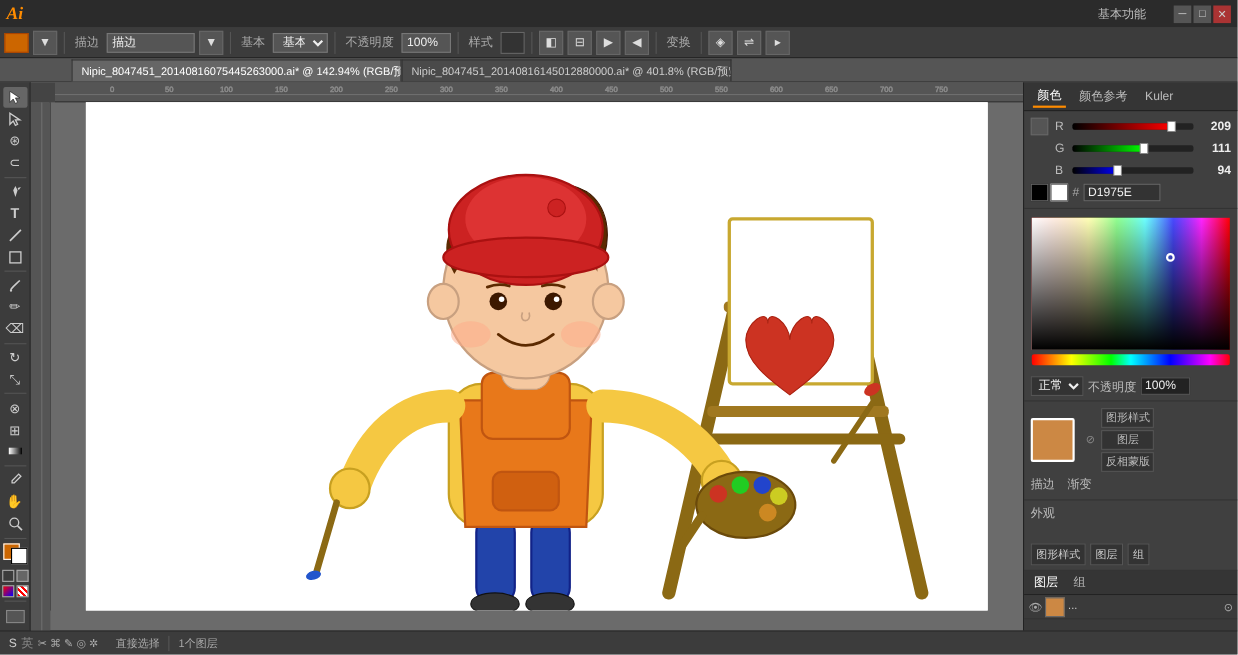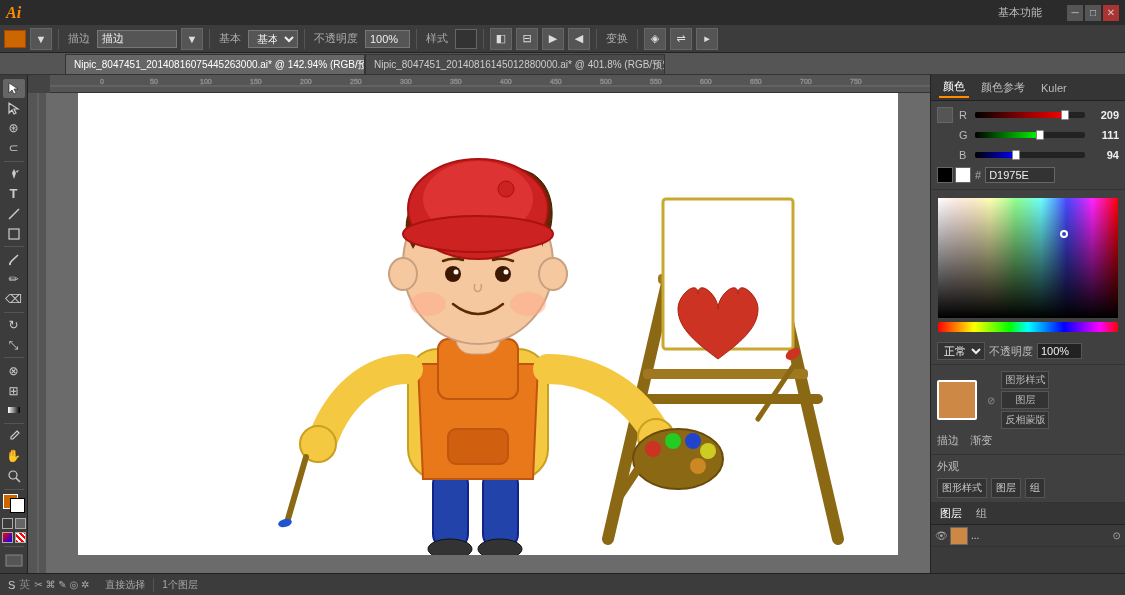--- a/index.html
+++ b/index.html
@@ -321,21 +321,21 @@
     .fill-action-btn {
       font-size: 10px; color: #bbb; cursor: pointer;
       padding: 1px 3px; background: #333; border: 1px solid #555;
     }
 
     
     .stroke-section {
       padding: 4px 6px;
       border-bottom: 1px solid #333;
     }
-    .stroke-label { color: #bbb; font-size: 11px; margin-bottom: 4px; }
+    .stroke-label { color: #bbb; font-size: 11px; margin-bottom: 20px; }
     .stroke-options {
       display: flex; gap: 4px;
     }
     .stroke-opt {
       font-size: 10px; color: #ccc;
       padding: 2px 4px; background: #333; border: 1px solid #555;
       cursor: pointer;
     }
 
     

